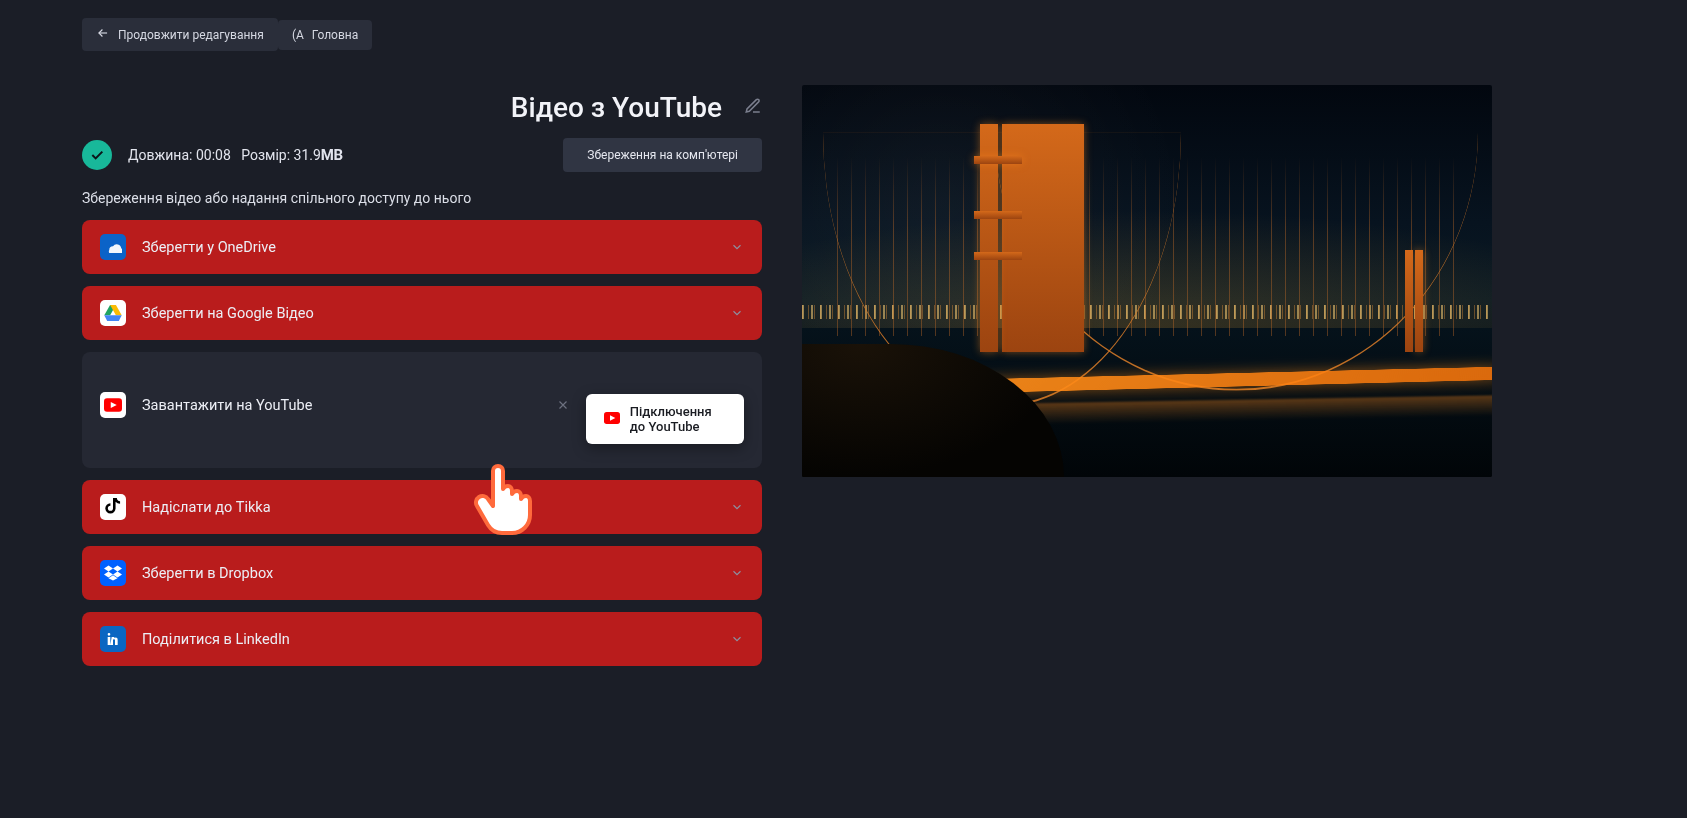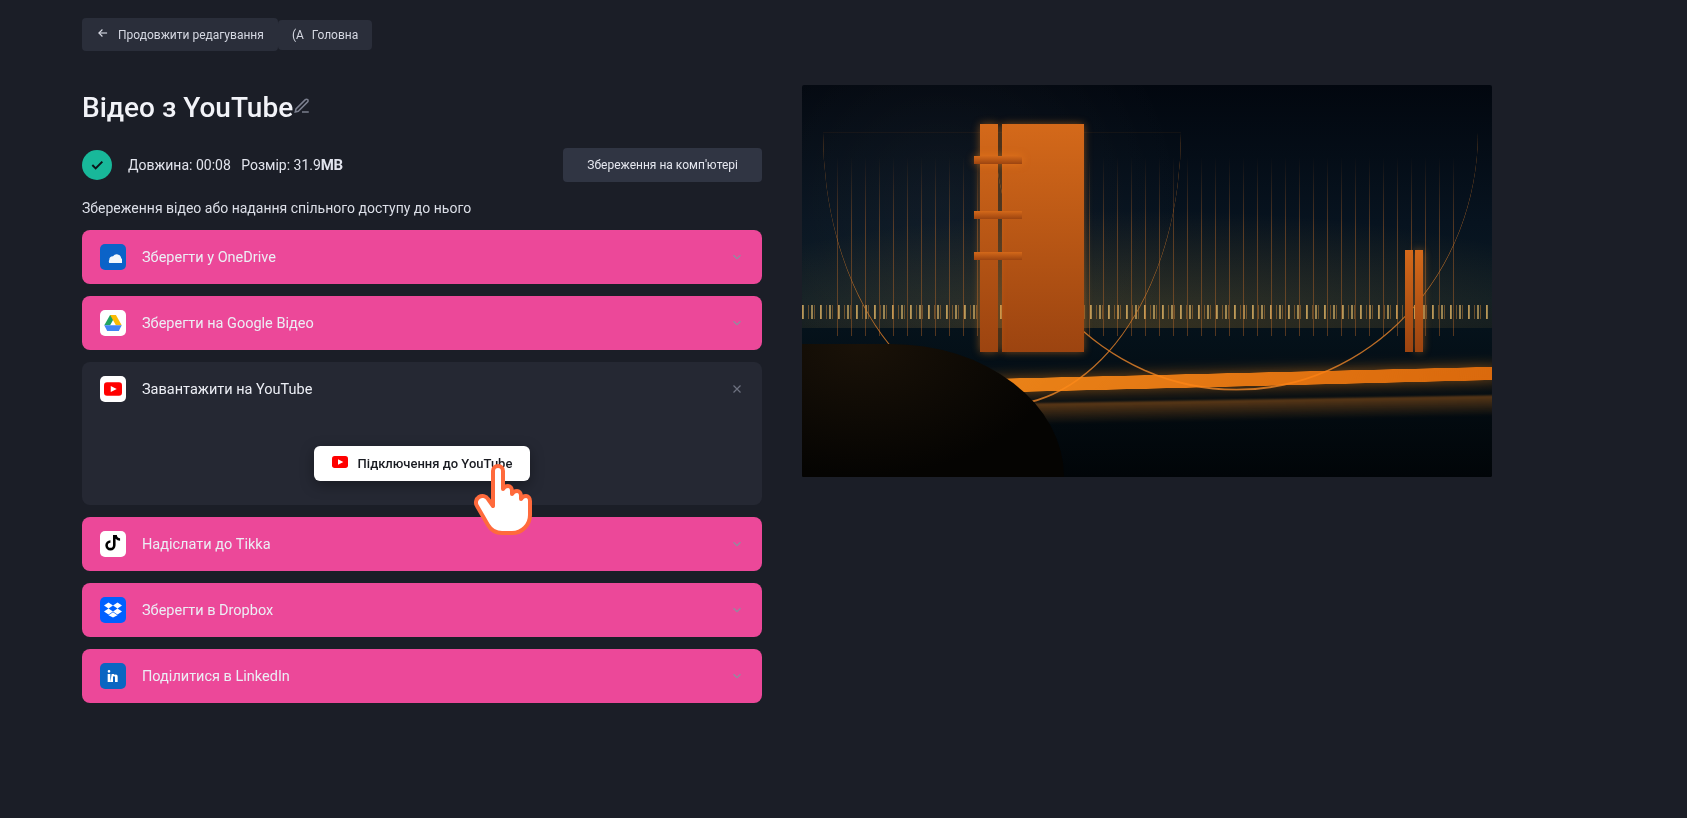--- a/index.html
+++ b/index.html
@@ -33,21 +33,23 @@
 
   .main {
     display: flex;
     padding: 40px 0 0 82px;
     gap: 40px;
   }
   .left-col { width: 680px; }
   .title-row {
     display: flex;
     align-items: center;
-    margin-bottom: 24px;
+    gap: 22px;
+    margin-bottom: 14px;
+    justify-content: flex-end;
   }
   .title {
     font-size: 28px;
     font-weight: 500;
     color: #f2f3f8;
   }
   .edit-icon { color: #7b7f8e; cursor: pointer; }
   .edit-icon svg { width: 18px; height: 18px; }
 
   .meta-row {
@@ -75,32 +77,31 @@
     cursor: pointer;
   }
 
   .subtitle {
     font-size: 14px;
     color: #dcdfe8;
     margin-bottom: 14px;
   }
 
   .card {
-    background: #ec4899;
+    background: #b91c1c;
     border-radius: 8px;
     padding: 14px 18px;
     margin-bottom: 12px;
     display: flex;
     align-items: center;
     gap: 16px;
     cursor: pointer;
     position: relative;
   }
   .card.expanded {
-    flex-direction: column;
     align-items: stretch;
     padding-bottom: 24px;
     background: #252833;
   }
   .card-head {
     display: flex;
     align-items: center;
     gap: 16px;
     width: 100%;
   }

